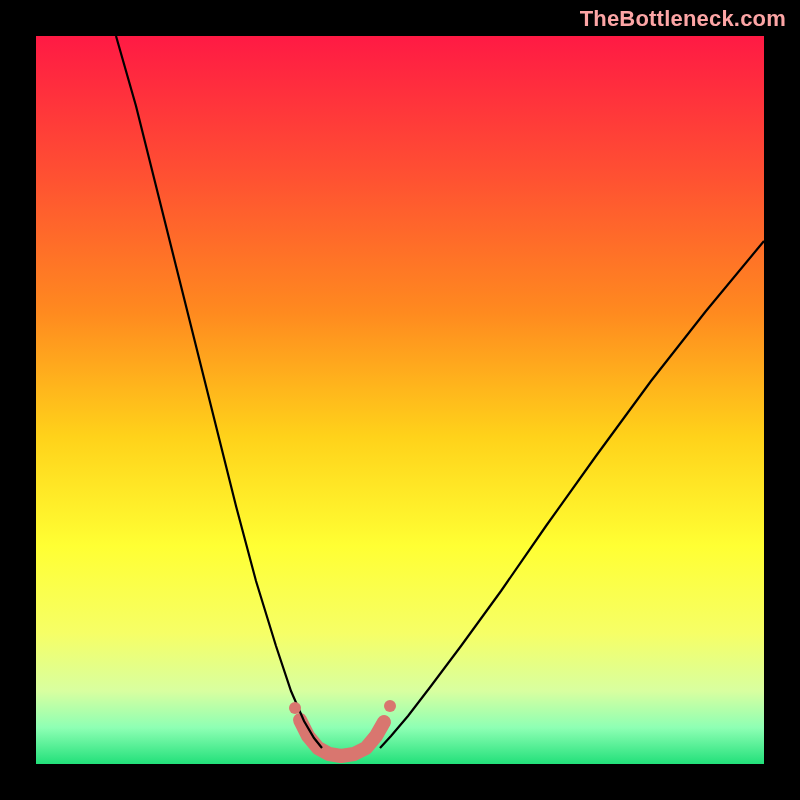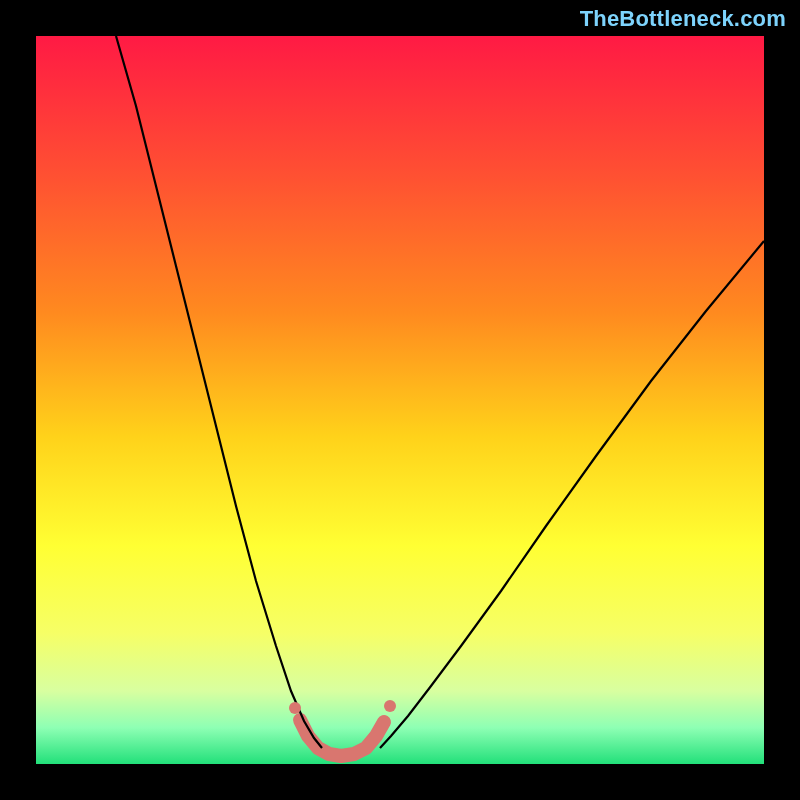--- a/index.html
+++ b/index.html
@@ -24,21 +24,21 @@
     top: 36px;
     left: 36px;
     width: 728px;
     height: 728px;
     
   }
   .watermark {
     position: absolute;
     top: 6px;
     right: 14px;
-    color: #7dd3fc;
+    color: #fca5a5;
     font-size: 22px;
     font-weight: 600;
     letter-spacing: 0.2px;
   }
   svg.curves {
     position: absolute;
     top: 0;
     left: 0;
   }
 </style>

